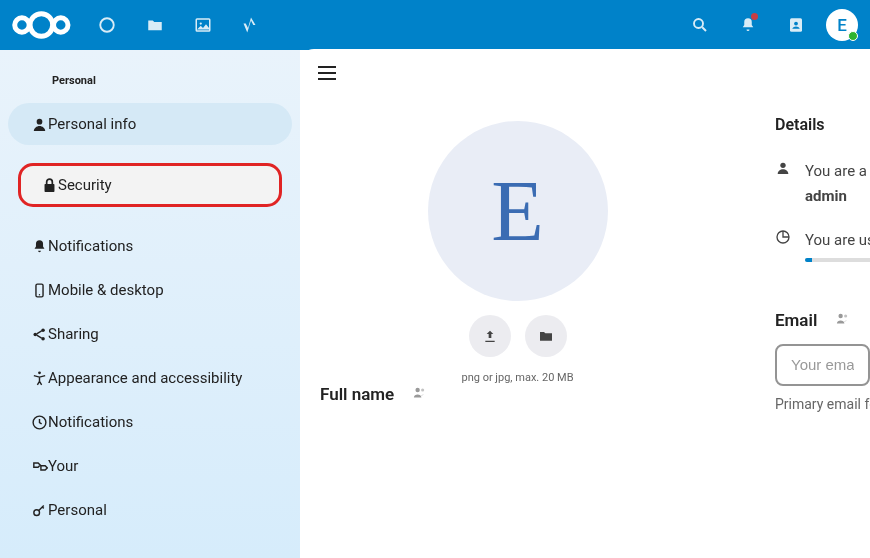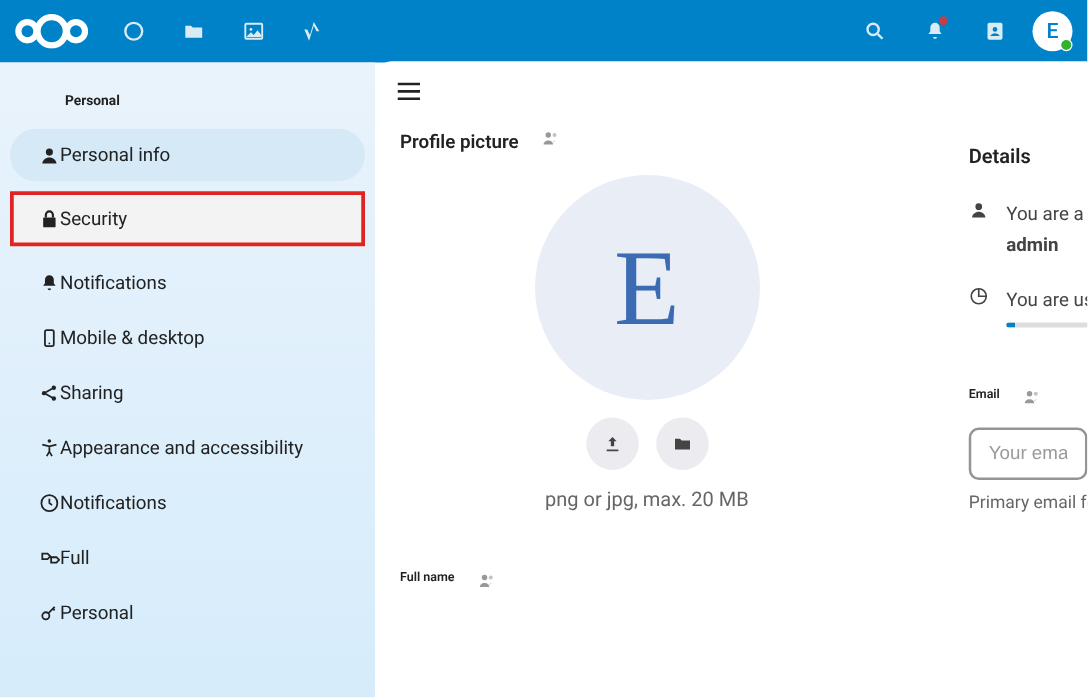--- a/index.html
+++ b/index.html
@@ -18,21 +18,21 @@
 
   .bell-wrap { position: relative; }
   .bell-dot { position: absolute; top: 10px; right: 12px; width: 7px; height: 7px; border-radius: 50%; background: #e9322d; }
 
   .layout { display: flex; height: calc(100% - 50px); }
   
   .sidebar { width: 300px; background: linear-gradient(180deg, #e9f3fb 0%, #d6ecfb 100%); padding-top: 14px; }
   .sb-header { font-weight: 700; font-size: 11px; padding: 10px 20px 14px 52px; color: #222; }
   .sb-item { display: flex; align-items: center; padding: 12px 20px 12px 22px; cursor: pointer; font-size: 15px; color: #222; border-radius: 24px; margin: 2px 8px; }
   .sb-item.active { background: #d5e9f6; }
-  .sb-item.highlighted { background: #f3f3f3; border: 3px solid #e02424; border-radius: 0; margin: 8px; padding: 10px 17px 10px 19px; }
+  .sb-item.highlighted { background: #f3f3f3; border: 3px solid #e02424; border-radius: 15px; margin: 18px; padding: 10px 17px 10px 19px; }
   .sb-item .ico { width: 18px; display: flex; justify-content: center; }
   .sb-item .ico svg { width: 17px; height: 17px; fill: #222; }
   
   .main { flex: 1; background: #fff; border-top-left-radius: 14px; margin-top: -1px; padding: 18px 0 0 20px; position: relative; overflow: hidden; }
   .menu-toggle { position: absolute; top: 16px; left: 18px; cursor: pointer; }
   .menu-toggle svg { width: 18px; height: 14px; }
   
   .content { display: flex; gap: 60px; margin-top: 36px; }
   .left-col { width: 395px; }
   .right-col { flex: 1; min-width: 0; }
@@ -40,24 +40,24 @@
   .section-title { font-size: 15px; font-weight: 600; color: #222; display: flex; align-items: center; gap: 18px; }
   .scope-icon { color: #999; }
   .scope-icon svg { width: 15px; height: 15px; fill: #999; }
   
   .profile-pic-area { display: flex; flex-direction: column; align-items: center; margin-top: 18px; }
   .profile-circle { width: 180px; height: 180px; border-radius: 50%; background: #e9edf6; display: flex; align-items: center; justify-content: center; }
   .profile-letter { font-size: 86px; font-weight: 500; color: #3b6cb3; font-family: Georgia, serif; }
   .pic-actions { display: flex; gap: 14px; margin-top: 14px; }
   .pic-btn { width: 42px; height: 42px; border-radius: 50%; background: #ececf0; display: flex; align-items: center; justify-content: center; cursor: pointer; }
   .pic-btn svg { width: 16px; height: 16px; fill: #444; }
-  .pic-hint { margin-top: 14px; color: #666; font-size: 16px; }
-  
-  .field-block { margin-top: 48px; }
-  .field-label { font-size: 10px; font-weight: 600; display: flex; gap: 18px; margin-bottom: 14px; }
+  .pic-hint { margin-top: 14px; color: #666; font-size: 11px; }
+  
+  .field-block { }
+  .field-label { font-size: 17px; font-weight: 600; display: flex; gap: 18px; margin-bottom: 14px; }
   .text-input { width: 100%; height: 42px; border: 2px solid #949494; border-radius: 8px; padding: 0 14px; font-size: 15px; color: #222; outline: none; }
   .text-input::placeholder { color: #999; }
   
   .details-title { font-size: 16px; font-weight: 600; margin-top: 12px; margin-bottom: 26px; }
   .detail-row { display: flex; gap: 14px; align-items: flex-start; margin-bottom: 22px; color: #444; }
   .detail-row .dico svg { width: 16px; height: 16px; fill: #444; }
   .detail-text { font-size: 15px; line-height: 1.5; white-space: nowrap; }
   .detail-text strong { font-weight: 700; display: block; margin-top: 2px; }
   .quota-bar { width: 90px; height: 4px; background: #ddd; border-radius: 2px; margin-top: 6px; overflow: hidden; }
   .quota-fill { width: 8%; height: 100%; background: #0082c9; }
@@ -199,21 +199,21 @@
           </svg>
         </span>
       <span>Notifications</span>
     </div>
     <div class="sb-item">
       <span class="ico">
           <svg viewBox="0 0 24 24">
             <path d="M4 7h6l3 3-3 3H4zM14 11h6l3 3-3 3h-6z" fill="none" stroke="#222" stroke-width="2"></path>
           </svg>
         </span>
-      <span>Full</span>
+      <span>Your</span>
     </div>
     <div class="sb-item">
       <span class="ico">
           <svg viewBox="0 0 24 24">
             <circle cx="8" cy="15" r="4" fill="none" stroke="#222" stroke-width="2"></circle>
             <path d="M11 12l7-7M16 7l2 2" stroke="#222" stroke-width="2"></path>
           </svg>
         </span>
       <span>Personal</span>
     </div>
@@ -221,29 +221,20 @@
 
   <div class="main">
     <div class="menu-toggle">
       <svg viewBox="0 0 18 14">
           <path d="M0 1h18M0 7h18M0 13h18" stroke="#222" stroke-width="2.2"></path>
         </svg>
     </div>
 
     <div class="content">
       <div class="left-col">
-        <div class="section-title">
-          <span>Profile picture</span>
-          <span class="scope-icon"><svg viewBox="0 0 24 24">
-                <circle cx="9" cy="8" r="3.5"></circle>
-                <path d="M3 20c0-3 3-5 6-5s6 2 6 5"></path>
-                <circle cx="17" cy="8" r="2.5" opacity="0.6"></circle>
-                <path d="M14 18c1-2 3-3 5-3" opacity="0.6"></path>
-              </svg></span>
-        </div>
 
         <div class="profile-pic-area">
           <div class="profile-circle">
             <span class="profile-letter">E</span>
           </div>
           <div class="pic-actions">
             <div class="pic-btn">
                 <svg viewBox="0 0 24 24">
                   <path d="M12 4l-5 5h3v6h4v-6h3zM5 19h14v2H5z"></path>
                 </svg>

